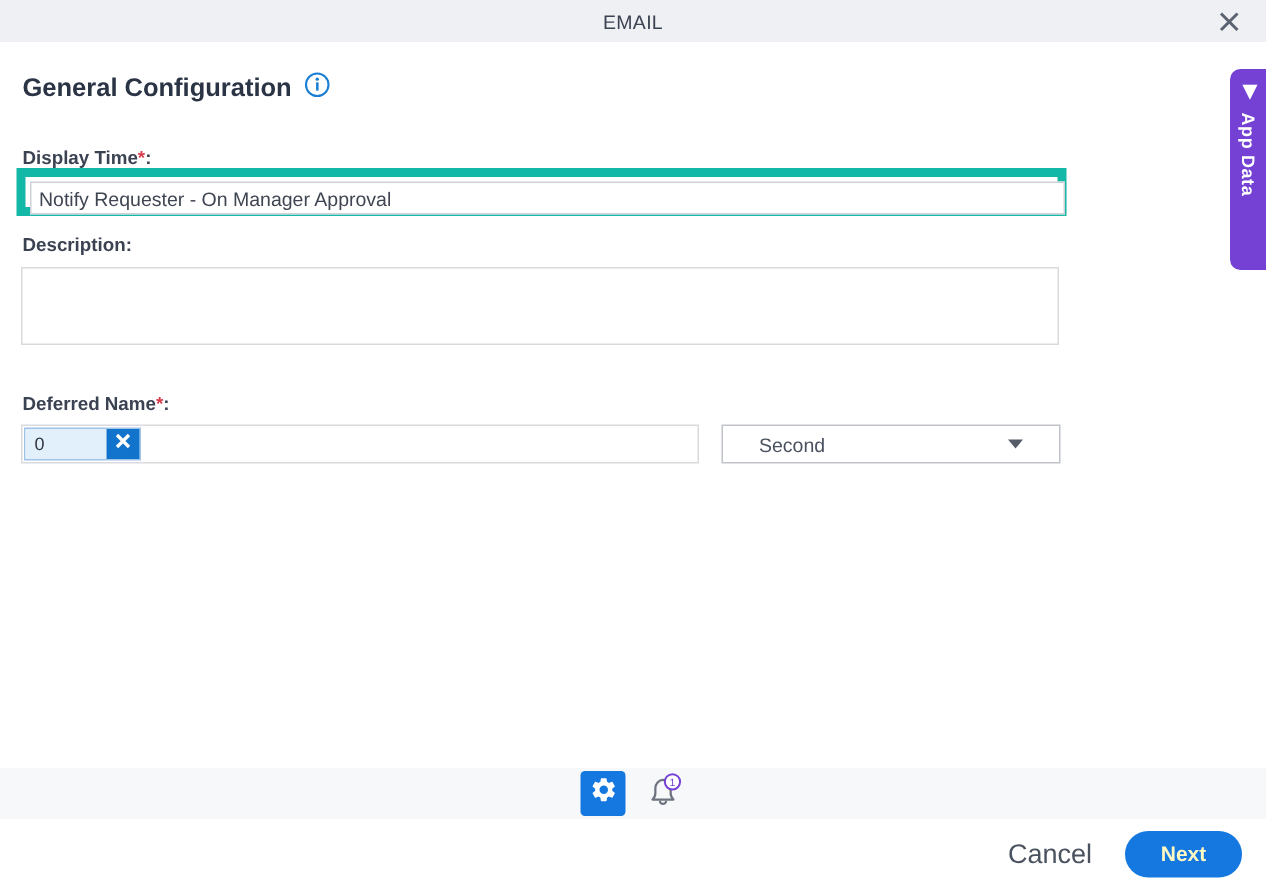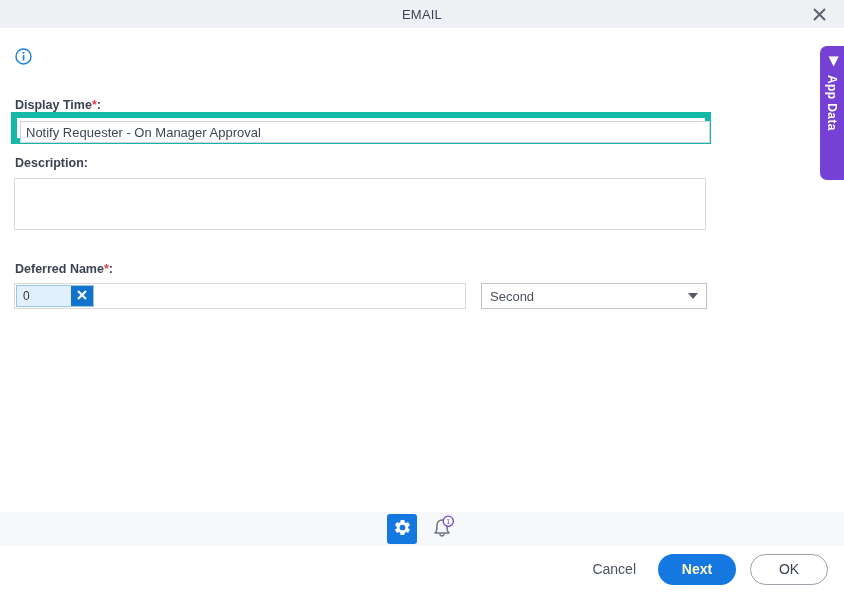--- a/index.html
+++ b/index.html
@@ -166,21 +166,21 @@
     position: absolute;
     left: 481px;
     top: 255px;
     width: 226px;
     height: 26px;
     border: 1px solid #bfc3c9;
     box-sizing: border-box;
     background: #ffffff;
     display: flex;
     align-items: center;
-    padding: 0 8px;
+    padding: 0 24px;
     justify-content: space-between;
     cursor: pointer;
   }
   .unit-select-value {
     font-size: 13px;
     color: #4a5260;
   }
   .caret {
     width: 0; height: 0;
     border-left: 5px solid transparent;
@@ -230,21 +230,21 @@
     height: 46px;
     background: #ffffff;
     display: flex;
     align-items: center;
     justify-content: flex-end;
     gap: 14px;
     padding-right: 16px;
     box-sizing: border-box;
   }
   .btn-cancel {
-    font-size: 14px;
+    font-size: 18px;
     color: #4a5260;
     background: transparent;
     border: none;
     cursor: pointer;
     padding: 6px 8px;
     font-family: "Liberation Sans", sans-serif;
   }
   .btn-next {
     font-size: 14px;
     font-weight: bold;
@@ -311,20 +311,21 @@
       <svg width="15" height="15" viewBox="0 0 15 15">
         <path d="M2 2 L13 13 M13 2 L2 13" stroke="#5b6272" stroke-width="2" fill="none"></path>
       </svg>
     </span>
   </div>
 </div>
 
 <div class="dialog-body">
 
   <div class="section-title-row">
+    <span class="section-title">General Configuration</span>
     <span class="info-icon">
       <svg width="17" height="17" viewBox="0 0 17 17">
         <circle cx="8.5" cy="8.5" r="7.5" fill="none" stroke="#1a7fd4" stroke-width="1.4"></circle>
         <circle cx="8.5" cy="4.8" r="1.1" fill="#1a7fd4"></circle>
         <rect x="7.7" y="6.9" width="1.7" height="5.6" rx="0.6" fill="#1a7fd4"></rect>
       </svg>
     </span>
   </div>
 
   <div class="field-label lbl-display-name">
@@ -379,19 +380,18 @@
         <circle cx="19.3" cy="7.2" r="5.1" fill="#ffffff" stroke="#7441d4" stroke-width="1.3"></circle>
         <text x="19.3" y="10.1" font-family="Liberation Sans, sans-serif" font-size="7" fill="#7441d4" text-anchor="middle">1</text>
       </svg>
     </span>
   </div>
 </div>
 
 <div class="footer">
   <button class="btn-cancel">Cancel</button>
   <button class="btn-next">Next</button>
-  <button class="btn-ok">OK</button>
 </div>
 
 <div class="app-data-tab">
   <span class="app-data-chevron">◀</span>
   <span class="app-data-label">App Data</span>
 </div>
 
 </body></html>

